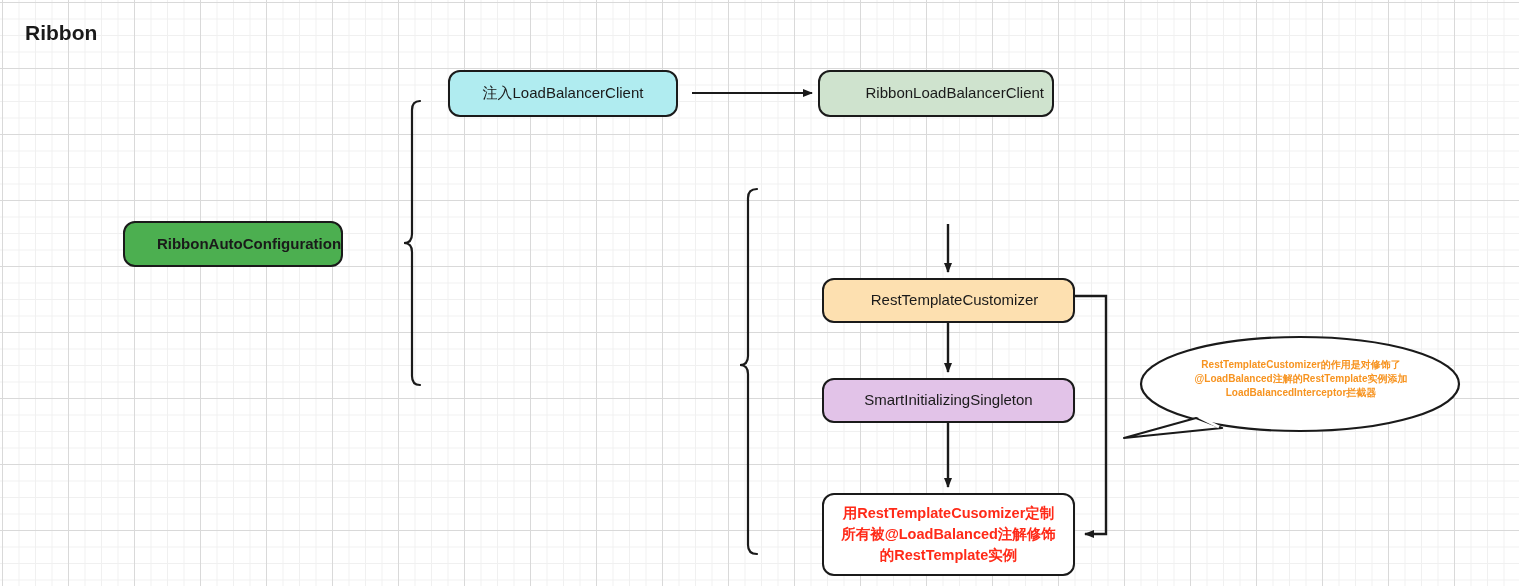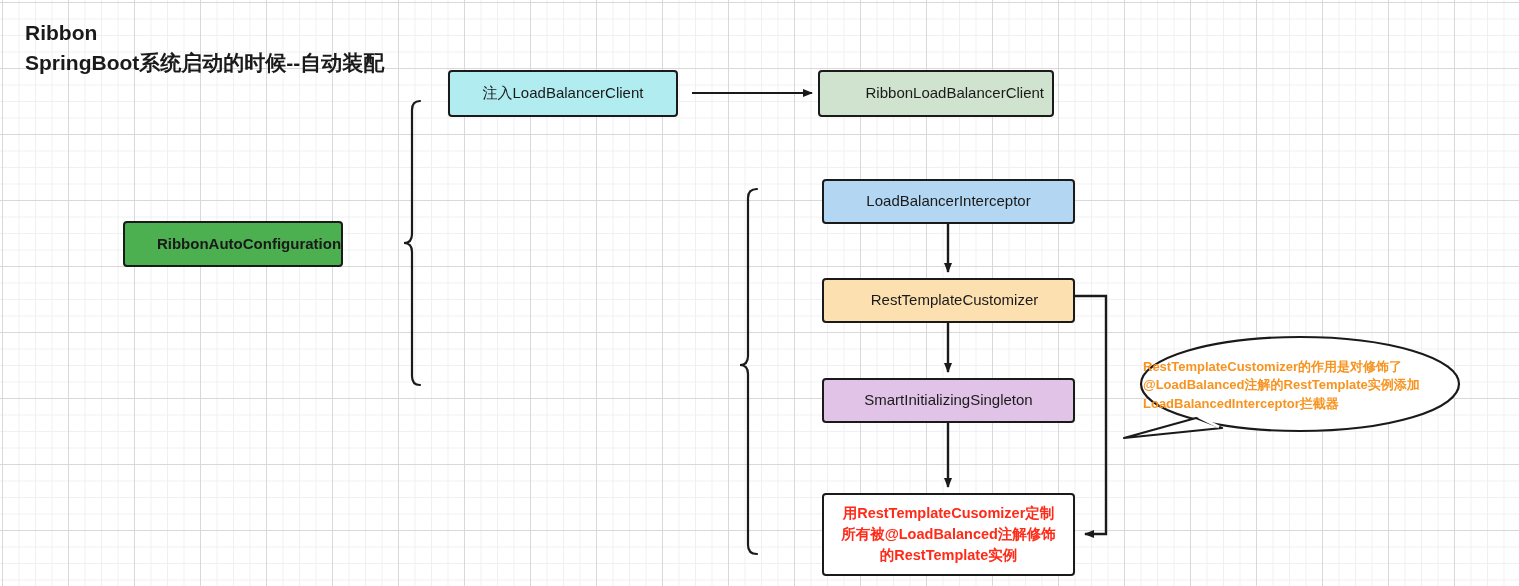--- a/index.html
+++ b/index.html
@@ -30,21 +30,21 @@
     font-size: 21px;
     font-weight: bold;
     color: #1a1a1a;
     line-height: 1.42;
     white-space: pre;
   }
   .node {
     position: absolute;
     box-sizing: border-box;
     border: 2.5px solid #1a1a1a;
-    border-radius: 4px;
+    border-radius: 12px;
     display: flex;
     align-items: center;
     justify-content: center;
     text-align: center;
     color: #1a1a1a;
     font-size: 15px;
     padding: 2px 8px;
     line-height: 1.35;
   }
   .node.bold { font-weight: bold; }
@@ -61,42 +61,43 @@
     top: 0;
     width: 1519px;
     height: 586px;
     pointer-events: none;
   }
   .callout-text {
     position: absolute;
     left: 1143px;
     top: 358px;
     width: 316px;
+    text-align: center;
     color: #f79421;
     font-weight: bold;
-    font-size: 13px;
+    font-size: 10px;
     line-height: 1.42;
     white-space: pre-line;
   }
   .watermark {
     position: absolute;
     left: 1265px;
     top: 552px;
     font-size: 16px;
     color: #e8eaec;
     letter-spacing: 0.3px;
     white-space: nowrap;
   }
 </style>
 </head>
 <body>
 
 <div id="canvas">
 
-  <div class="title"><span>Ribbon</span><br><span>SpringBoot系统启动的时候--自动装配</span></div>
+  <div class="title"><span>Ribbon</span><br></div>
 
   <svg class="svg-layer" viewBox="0 0 1519 586">
     <defs>
       <marker id="arrowhead" markerWidth="10" markerHeight="8" refX="9" refY="4" orient="auto" markerUnits="userSpaceOnUse">
         <path d="M0,0 L10,4 L0,8 z" fill="#1a1a1a"></path>
       </marker>
     </defs>
 
     <g>
       <path d="M 420,101 Q 412,101 412,110 L 412,234 Q 412,243 404,243 Q 412,243 412,252 L 412,376 Q 412,385 420,385" fill="none" stroke="#1a1a1a" stroke-width="2.2" stroke-linecap="round"></path>
@@ -139,23 +140,20 @@
 
   <div class="node" style="left:448px; top:70px; width:230px; height:47px; background:#b0ecf0;">
     <span>注入LoadBalancerClient</span>
   </div>
 
   <div class="node" style="left:818px; top:70px; width:236px; height:47px; background:#cfe3ce;justify-content:flex-end;">
     <span>RibbonLoadBalancerClient</span>
   </div>
 
 
-  <div class="node" style="left:822px; top:179px; width:253px; height:45px; background:#b3d6f2;">
-    <span>LoadBalancerInterceptor</span>
-  </div>
 
   <div class="node" style="left:822px; top:278px; width:253px; height:45px; background:#fde0b0;padding-left:20px;">
     <span>RestTemplateCustomizer</span>
   </div>
 
   <div class="node" style="left:822px; top:378px; width:253px; height:45px; background:#e2c3e8;text-align:center;">
     <span>SmartInitializingSingleton</span>
   </div>
 
   <div class="node redtext" style="left:822px; top:493px; width:253px; height:83px; background:#ffffff;">

